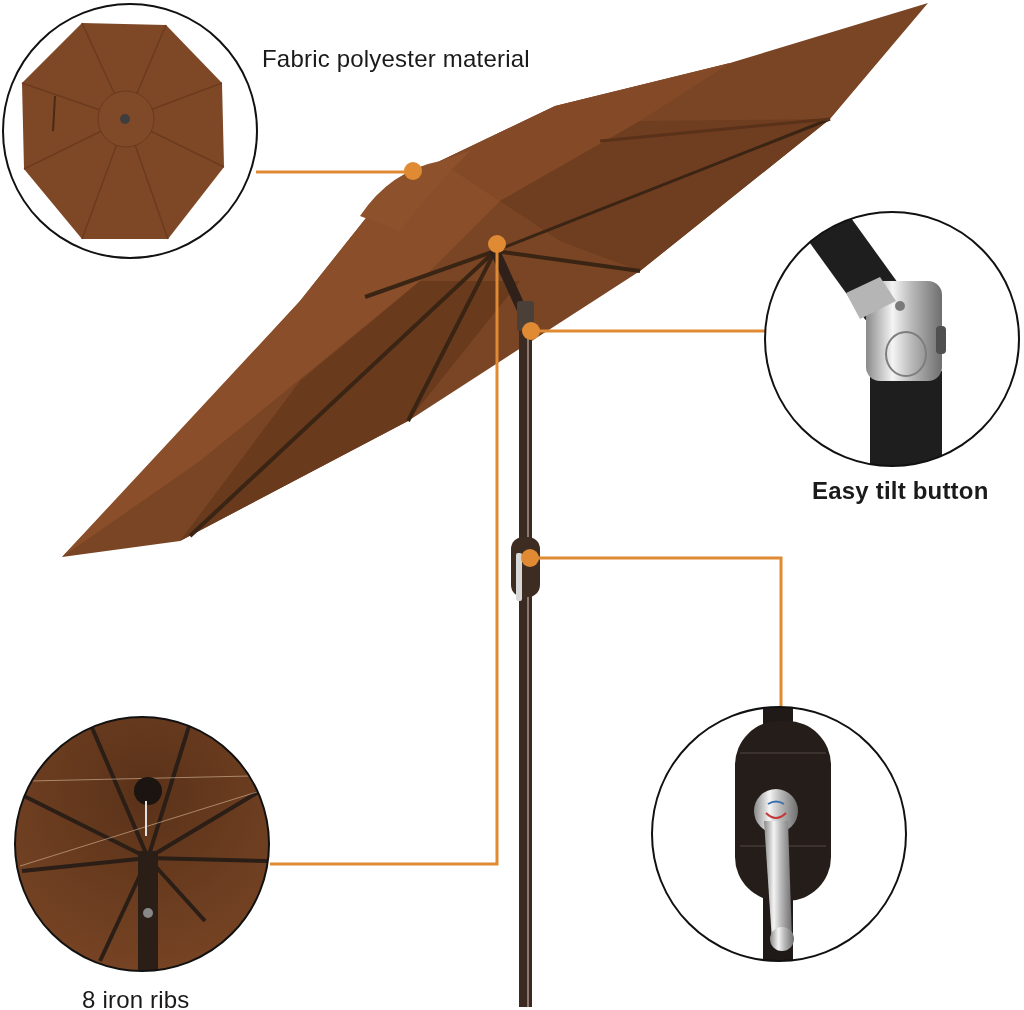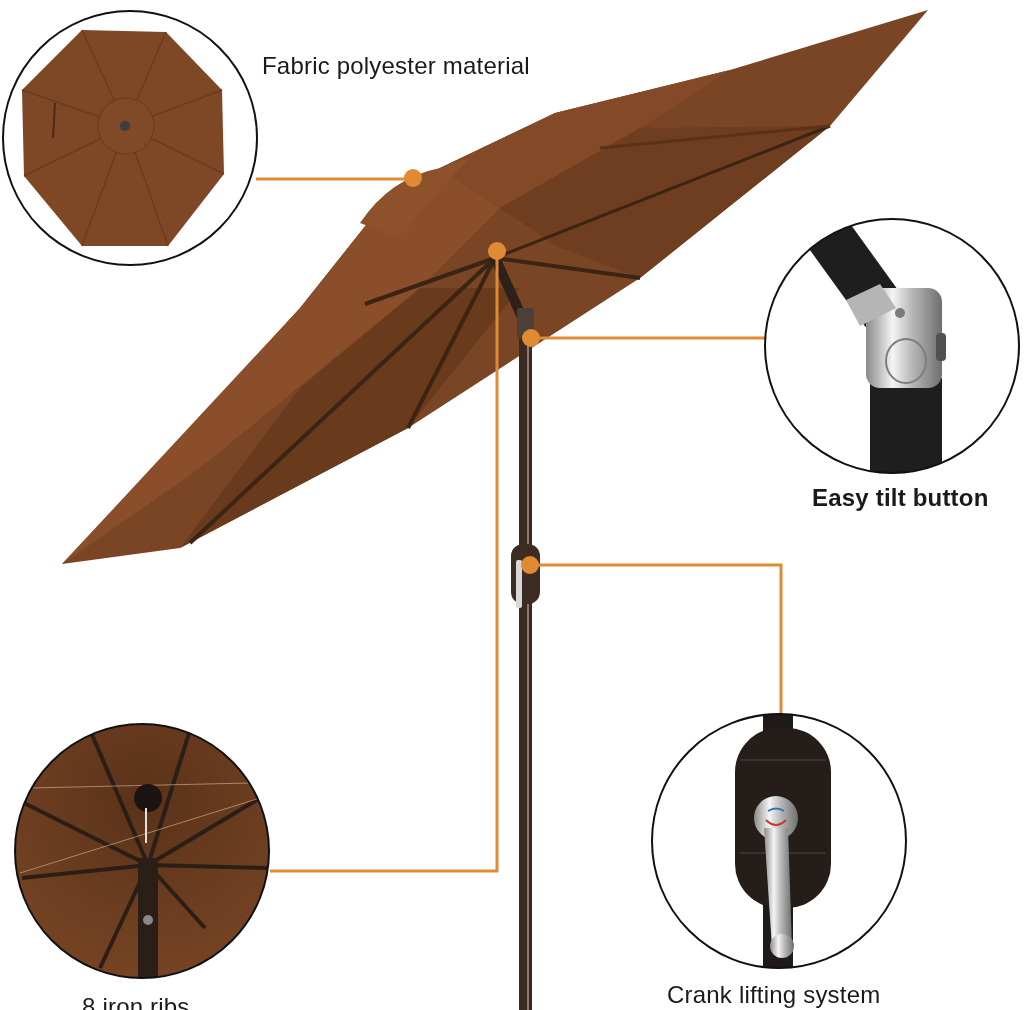--- a/index.html
+++ b/index.html
@@ -1,17 +1,17 @@
 <!DOCTYPE html>
 <html><head>
   <meta charset="utf-8">
   <style>
     html, body { margin: 0; padding: 0; background: #ffffff; }
     body { width: 1024px; height: 1010px; position: relative; overflow: hidden; font-family: "Liberation Sans", sans-serif; }
-    .stage { position: absolute; left: 0; top: 8px; width: 1024px; height: 712px; }
+    .stage { position: absolute; left: 0; top: 1px; width: 1024px; height: 712px; }
     .label { position: absolute; color: #1a1a1a; font-size: 24px; white-space: nowrap; letter-spacing: 0.2px; }
     .lbl-fabric { left: 262px; top: 44px; }
     .lbl-tilt { left: 812px; top: 476px; font-weight: bold; }
     .lbl-ribs { left: 82px; top: 985px; }
     .lbl-crank { left: 667px; top: 973px; }
   </style>
 </head>
 <body>
 
 <div class="stage">
@@ -151,14 +151,13 @@
         <polygon points="764,820 788,820 792,940 772,940" fill="url(#chrome)"></polygon>
         <circle cx="782" cy="938" r="12" fill="url(#chrome)"></circle>
       </g>
       <circle cx="779" cy="833" r="127" fill="none" stroke="#111" stroke-width="2"></circle>
     </g>
   </svg>
 
   <div class="label lbl-fabric">Fabric polyester material</div>
   <div class="label lbl-tilt">Easy tilt button</div>
   <div class="label lbl-ribs">8 iron ribs</div>
-  <div class="label lbl-crank">Crank lifting system</div>
 </div>
 
 </body></html>

